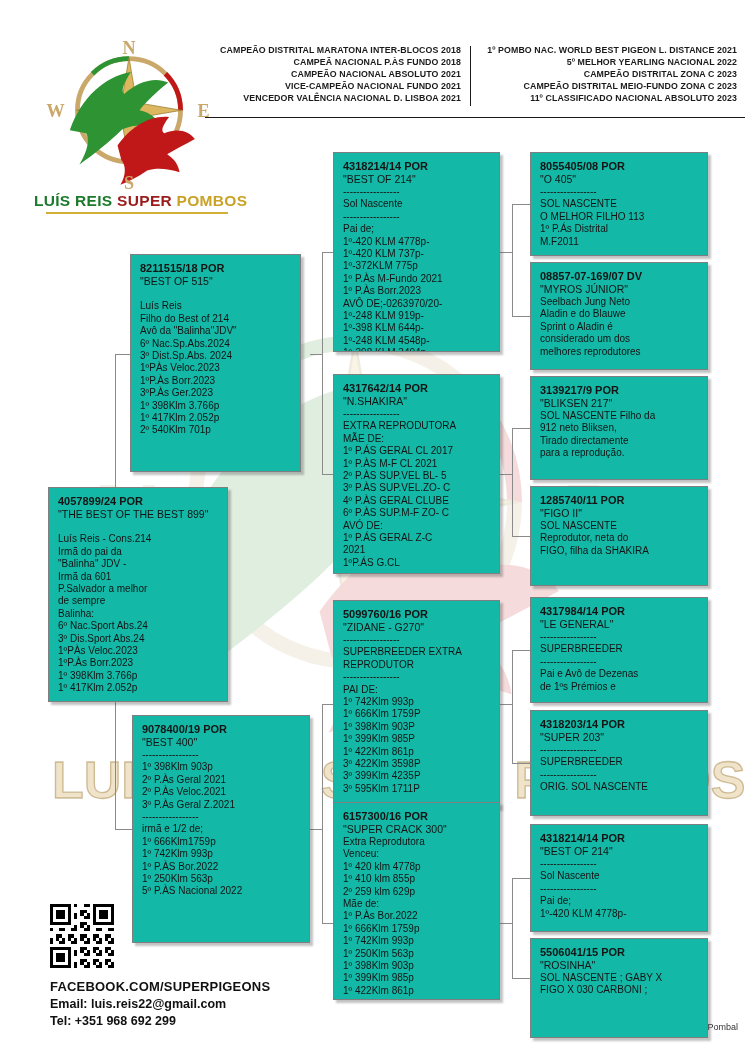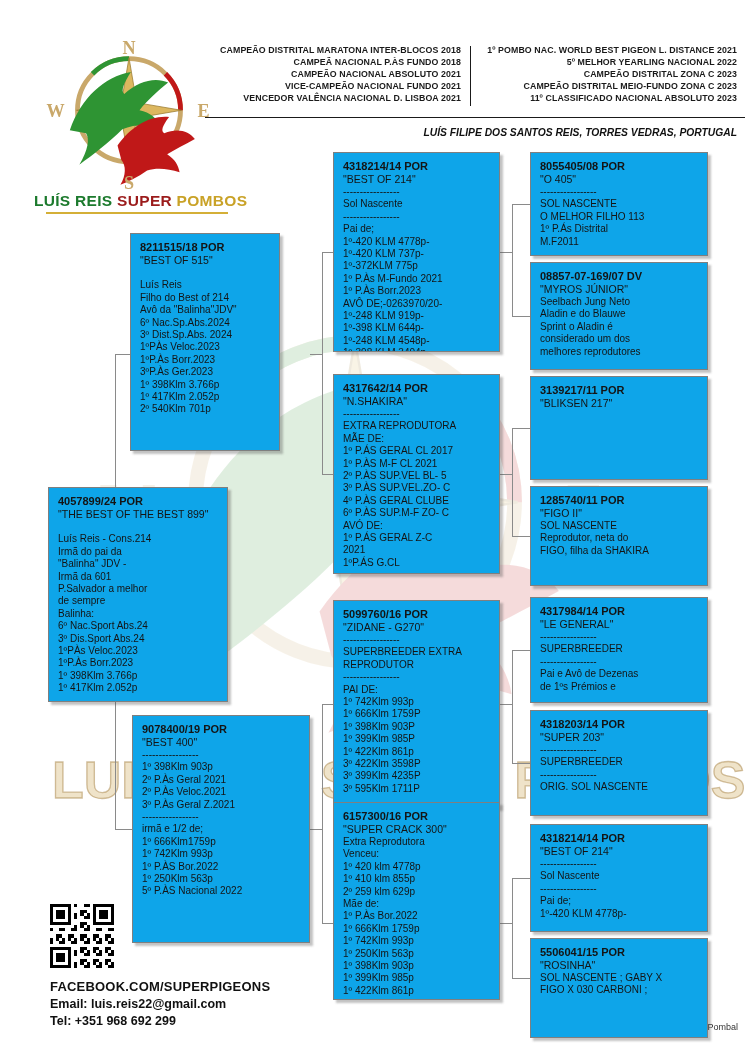--- a/index.html
+++ b/index.html
@@ -22,28 +22,28 @@
              font-size:15.5px;font-weight:bold;letter-spacing:.3px;white-space:nowrap;}
   #logo-underline{position:absolute;left:46px;top:212px;width:182px;height:2px;background:#d4af37;}
 
   
   .wm-logo{position:absolute;left:95px;top:280px;width:520px;height:480px;opacity:.15;z-index:0;}
   .wm-text{position:absolute;left:52px;top:750px;z-index:0;font-size:52px;font-weight:bold;
            white-space:nowrap;color:rgba(216,184,120,.40);
            -webkit-text-stroke:1.3px rgba(168,132,70,.5);}
 
   
-  .pbox{position:absolute;background:#0ea5e9;border:1px solid #7f7f7f;
+  .pbox{position:absolute;background:#14b8a6;border:1px solid #7f7f7f;
         box-shadow:3px 3px 2px rgba(80,80,80,.35);padding:6px 9px;z-index:2;
         color:#141414;overflow:hidden;box-sizing:border-box;}
   .pcode{font-size:11px;font-weight:bold;line-height:14px;}
   .pname{font-size:10.5px;line-height:13px;}
   .pbody{font-size:10px;line-height:12.4px;white-space:pre-line;}
 
-  #box-father {left:130px;top:233px;width:150px;height:218px;}
+  #box-father {left:130px;top:254px;width:171px;height:218px;}
   #box-subject{left:48px; top:487px;width:180px;height:215px;}
   #box-mother {left:132px;top:715px;width:178px;height:228px;}
   #box-gp1{left:333px;top:152px;width:167px;height:200px;}
   #box-gp2{left:333px;top:374px;width:167px;height:200px;}
   #box-gp3{left:333px;top:600px;width:167px;height:208px;}
   #box-gp4{left:333px;top:802px;width:167px;height:198px;}
   #box-ggp1{left:530px;top:152px;width:178px;height:104px;}
   #box-ggp2{left:530px;top:262px;width:178px;height:108px;}
   #box-ggp3{left:530px;top:376px;width:178px;height:104px;}
   #box-ggp4{left:530px;top:486px;width:178px;height:100px;}
@@ -96,21 +96,20 @@
 CAMPEÃO NACIONAL ABSOLUTO 2021
 VICE-CAMPEÃO NACIONAL FUNDO 2021
 VENCEDOR VALÊNCIA NACIONAL D. LISBOA 2021</div>
   <div id="ach-right" class="ach">1º POMBO NAC. WORLD BEST PIGEON L. DISTANCE 2021
 5º MELHOR YEARLING NACIONAL 2022
 CAMPEÃO DISTRITAL ZONA C 2023
 CAMPEÃO DISTRITAL MEIO-FUNDO ZONA C 2023
 11º CLASSIFICADO NACIONAL ABSOLUTO 2023</div>
   <div class="vdiv"></div>
   <div class="hrule"></div>
-  <div id="owner">LUÍS FILIPE DOS SANTOS REIS, TORRES VEDRAS, PORTUGAL</div>
 
   <div class="pbox" id="box-father">
     <div class="pcode">8211515/18 POR</div>
     <div class="pname">"BEST OF 515"</div>
     <div class="pbody">
 Luís Reis
 Filho do Best of 214
 Avô da "Balinha"JDV"
 6º Nac.Sp.Abs.2024
 3º Dist.Sp.Abs. 2024
@@ -236,22 +235,26 @@
   <div class="pbox" id="box-ggp2">
     <div class="pcode">08857-07-169/07 DV</div>
     <div class="pname">"MYROS JÚNIOR"</div>
     <div class="pbody">Seelbach Jung Neto
 Aladin e do  Blauwe
 Sprint o Aladin é
 considerado um dos
 melhores reprodutores</div>
   </div>
   <div class="pbox" id="box-ggp3">
-    <div class="pcode">3139217/11 POR</div>
+    <div class="pcode">3139217/9 POR</div>
     <div class="pname">"BLIKSEN 217"</div>
+    <div class="pbody">SOL NASCENTE Filho da
+912 neto Bliksen,
+Tirado directamente
+para a reprodução.</div>
   </div>
   <div class="pbox" id="box-ggp4">
     <div class="pcode">1285740/11 POR</div>
     <div class="pname">"FIGO II"</div>
     <div class="pbody">SOL NASCENTE
 Reprodutor, neta do
 FIGO, filha da SHAKIRA</div>
   </div>
   <div class="pbox" id="box-ggp5">
     <div class="pcode">4317984/14 POR</div>

